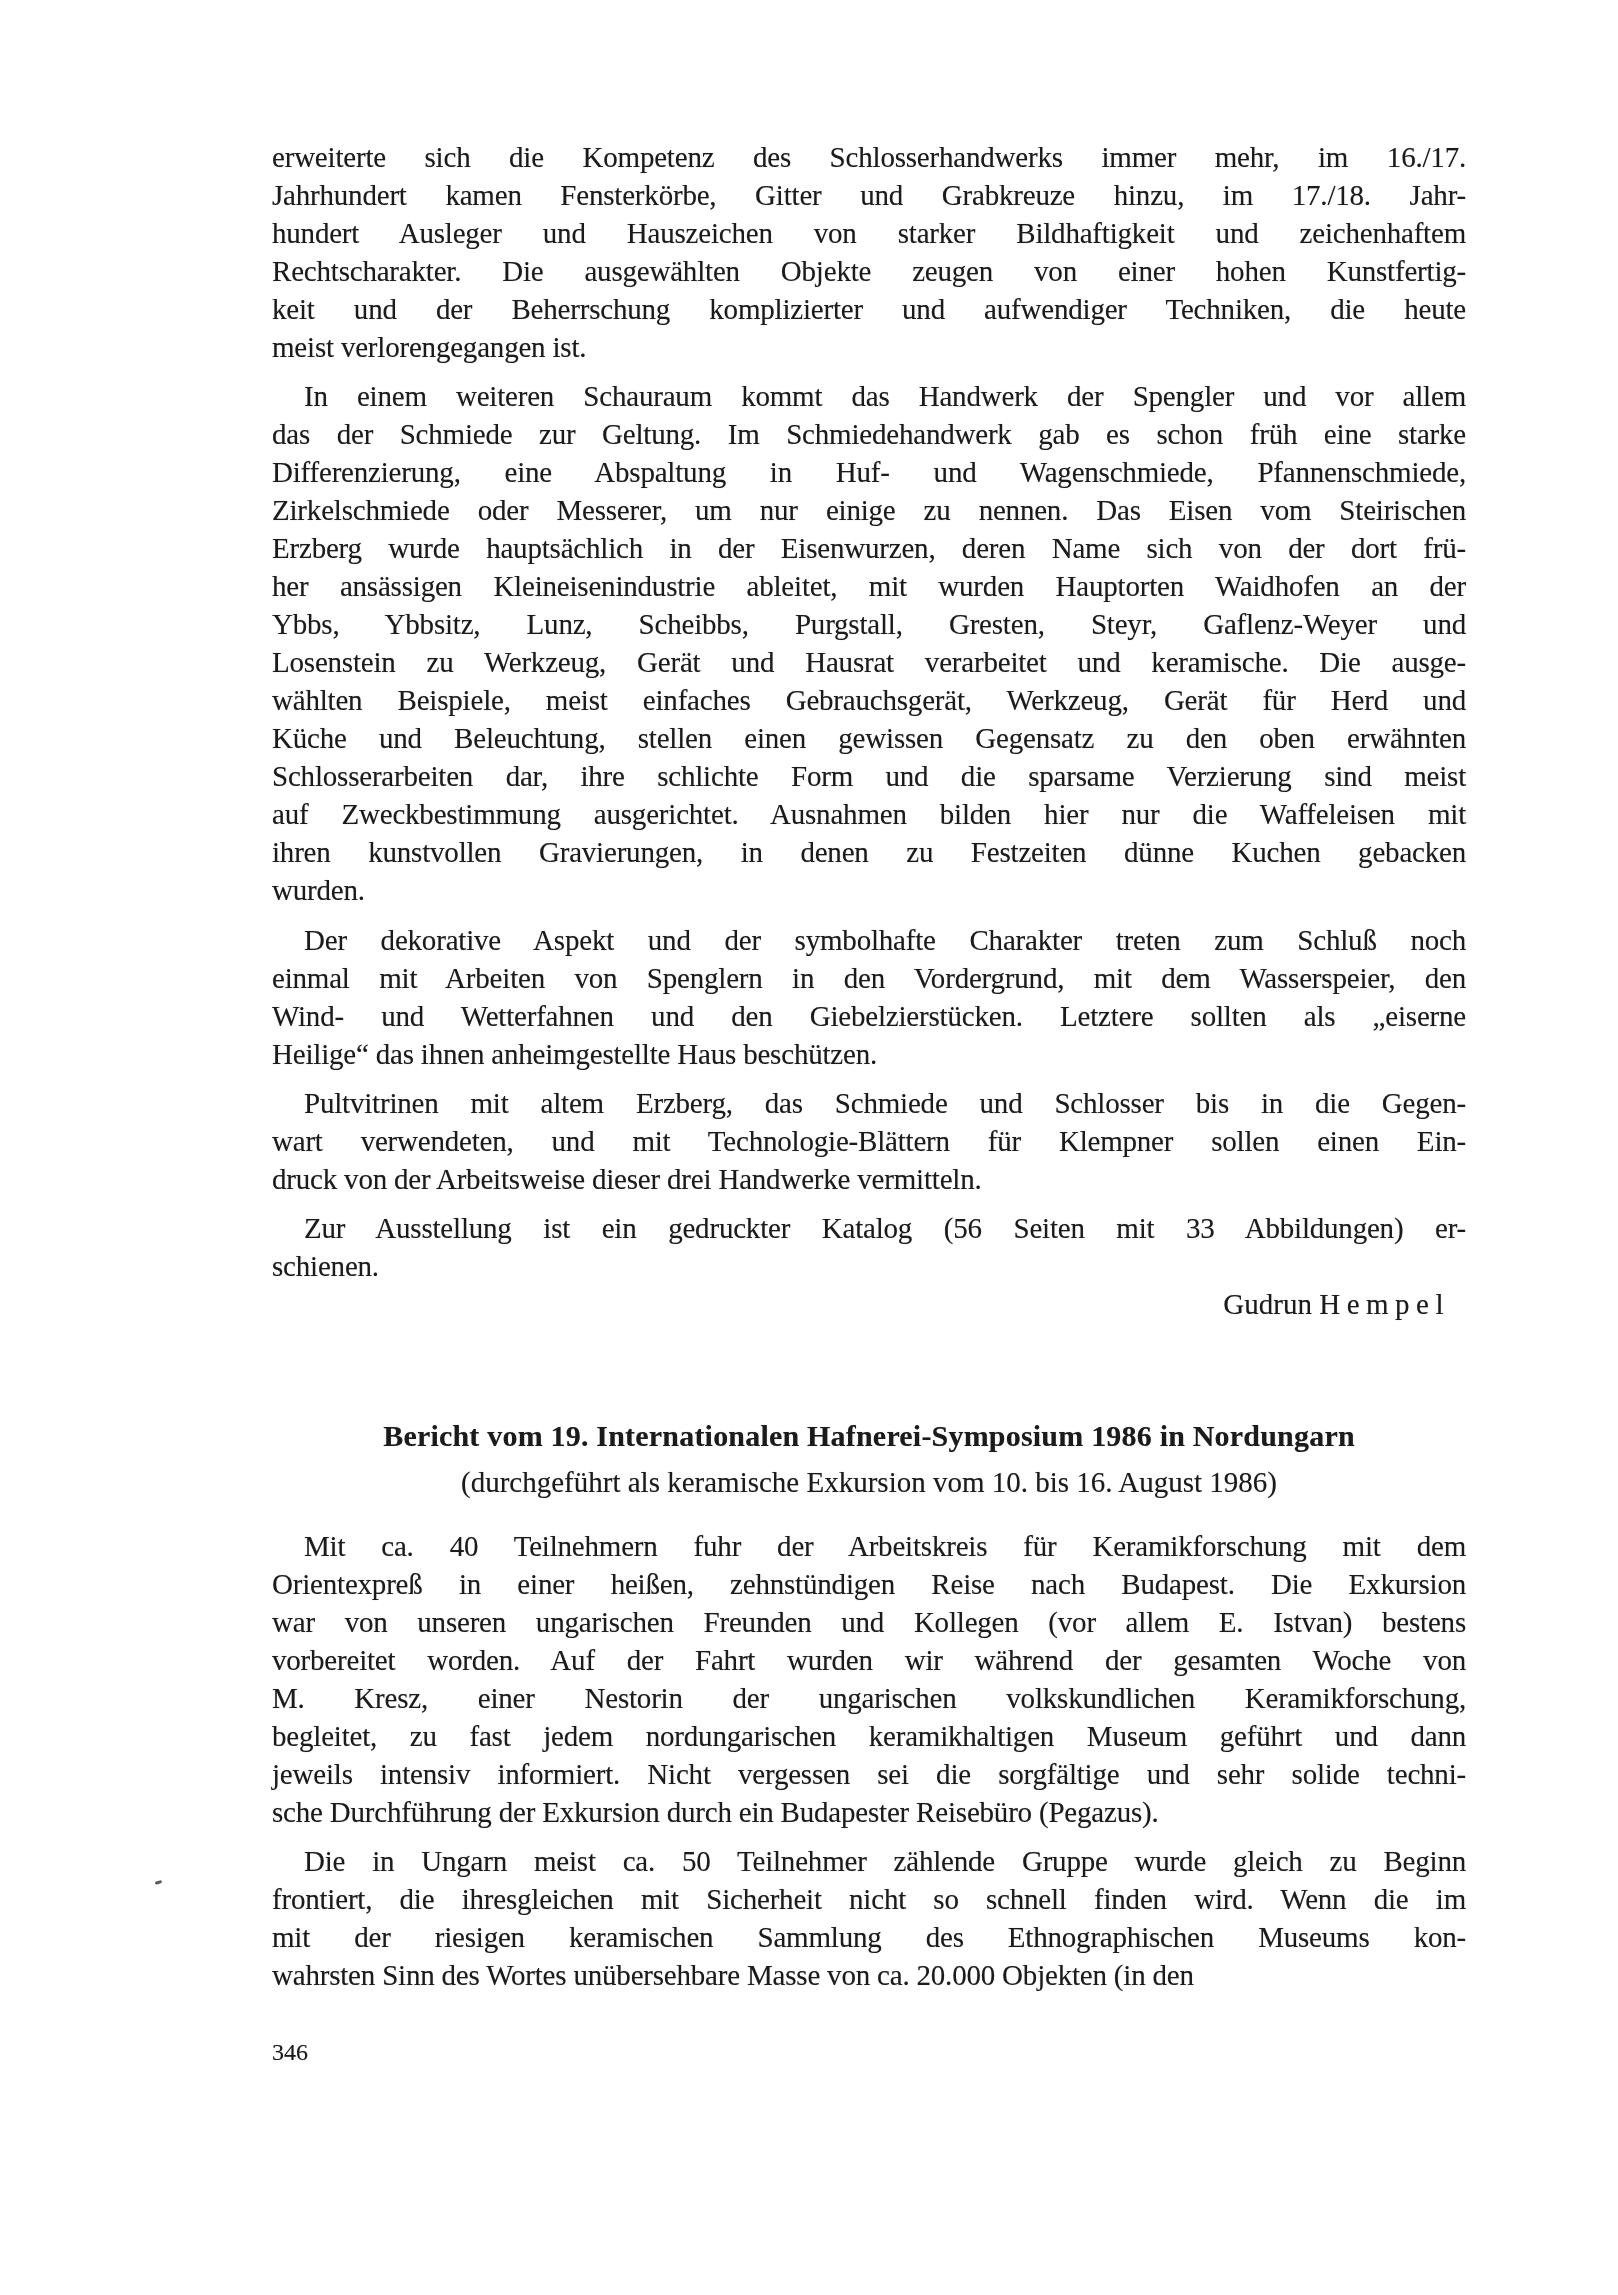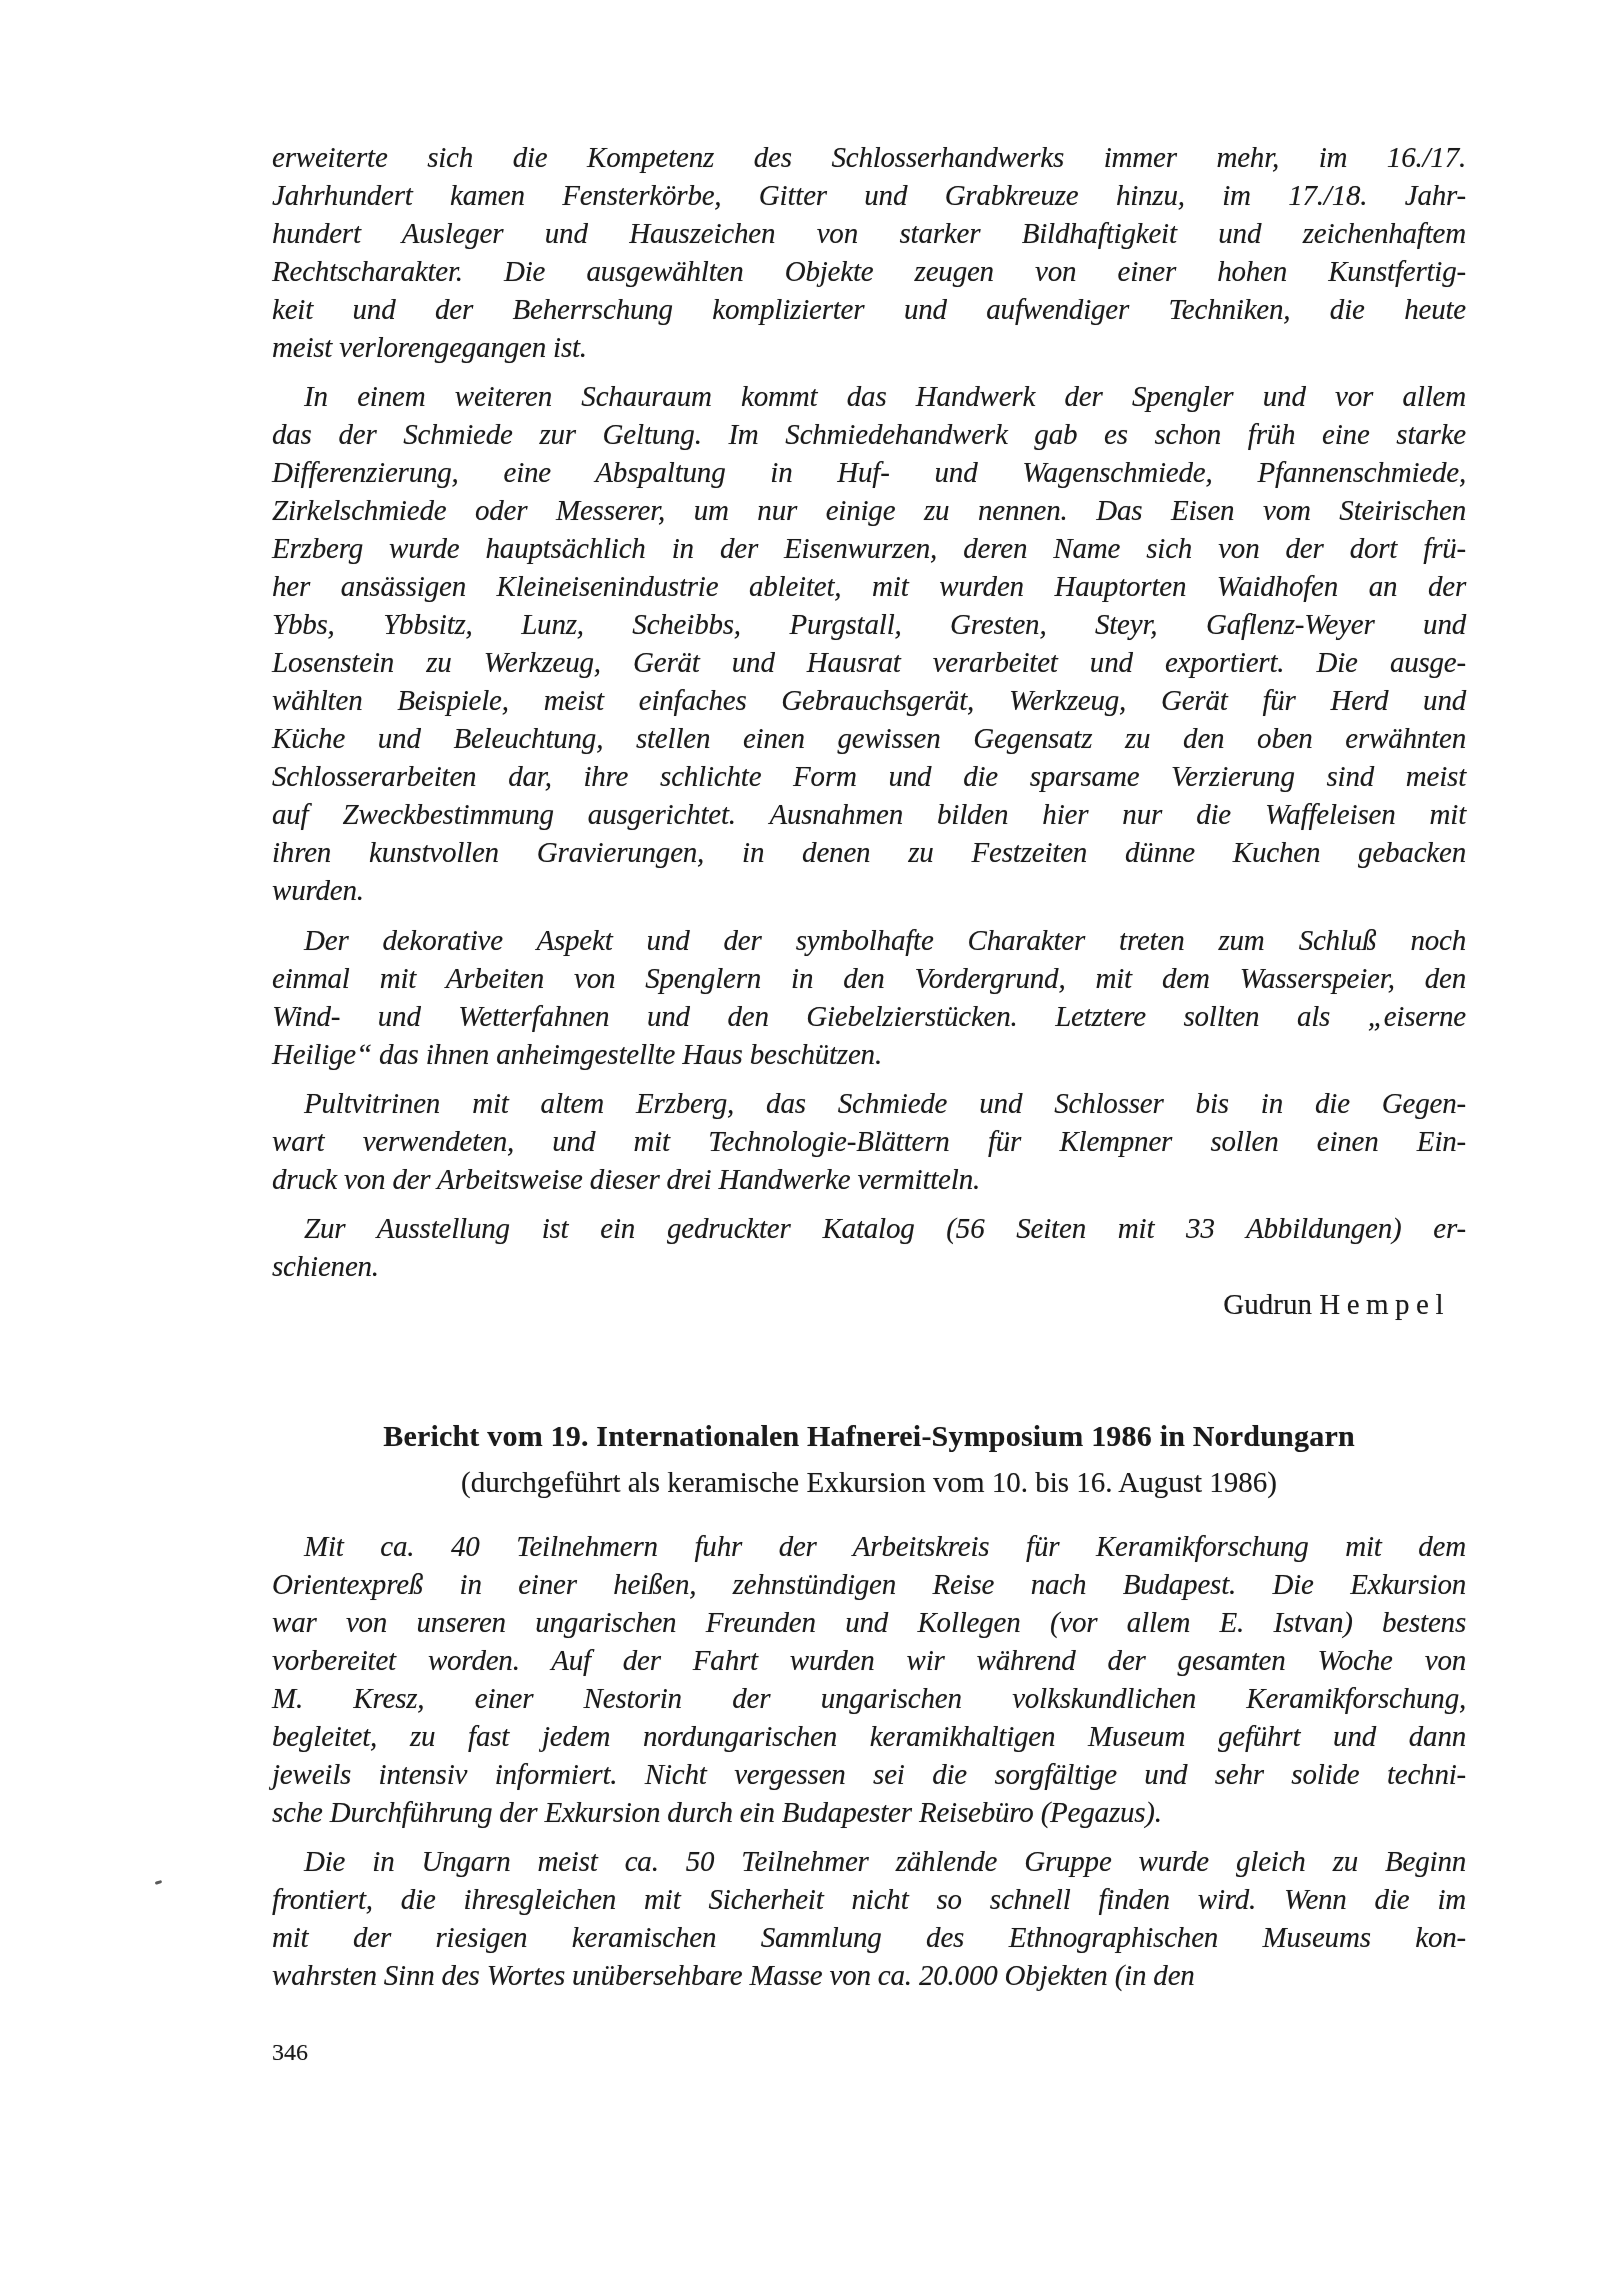--- a/index.html
+++ b/index.html
@@ -25,21 +25,20 @@
     line-height: 38px;
     text-shadow: 0 0 0.8px rgba(25,25,25,0.4);
   }
   .para { margin: 11.3px 0 0 0; }
   .para.first-block { margin-top: 0; }
   .line {
     text-align: justify;
     text-align-last: justify;
     letter-spacing: -0.2px;
     white-space: normal;
-    font-style: italic;
   }
   .line.last {
     text-align-last: left;
   }
   .line.indent { text-indent: 32px; }
   .signature {
     text-align: right;
     padding-right: 16px;
     margin-top: 0;
   }
@@ -89,21 +88,21 @@
         <div class="line last">meist verlorengegangen ist.</div>
       </div>
       <div class="para">
         <div class="line indent">In einem weiteren Schauraum kommt das Handwerk der Spengler und vor allem</div>
         <div class="line">das der Schmiede zur Geltung. Im Schmiedehandwerk gab es schon früh eine starke</div>
         <div class="line">Differenzierung, eine Abspaltung in Huf- und Wagenschmiede, Pfannenschmiede,</div>
         <div class="line">Zirkelschmiede oder Messerer, um nur einige zu nennen. Das Eisen vom Steirischen</div>
         <div class="line">Erzberg wurde hauptsächlich in der Eisenwurzen, deren Name sich von der dort frü-</div>
         <div class="line">her ansässigen Kleineisenindustrie ableitet, mit wurden Hauptorten Waidhofen an der</div>
         <div class="line">Ybbs, Ybbsitz, Lunz, Scheibbs, Purgstall, Gresten, Steyr, Gaflenz-Weyer und</div>
-        <div class="line">Losenstein zu Werkzeug, Gerät und Hausrat verarbeitet und exportiert. Die ausge-</div>
+        <div class="line">Losenstein zu Werkzeug, Gerät und Hausrat verarbeitet und keramische. Die ausge-</div>
         <div class="line">wählten Beispiele, meist einfaches Gebrauchsgerät, Werkzeug, Gerät für Herd und</div>
         <div class="line">Küche und Beleuchtung, stellen einen gewissen Gegensatz zu den oben erwähnten</div>
         <div class="line">Schlosserarbeiten dar, ihre schlichte Form und die sparsame Verzierung sind meist</div>
         <div class="line">auf Zweckbestimmung ausgerichtet. Ausnahmen bilden hier nur die Waffeleisen mit</div>
         <div class="line">ihren kunstvollen Gravierungen, in denen zu Festzeiten dünne Kuchen gebacken</div>
         <div class="line last">wurden.</div>
       </div>
       <div class="para">
         <div class="line indent">Der dekorative Aspekt und der symbolhafte Charakter treten zum Schluß noch</div>
         <div class="line">einmal mit Arbeiten von Spenglern in den Vordergrund, mit dem Wasserspeier, den</div>

